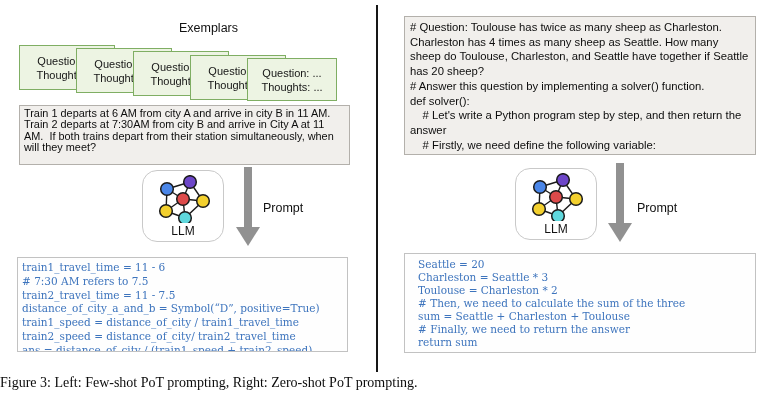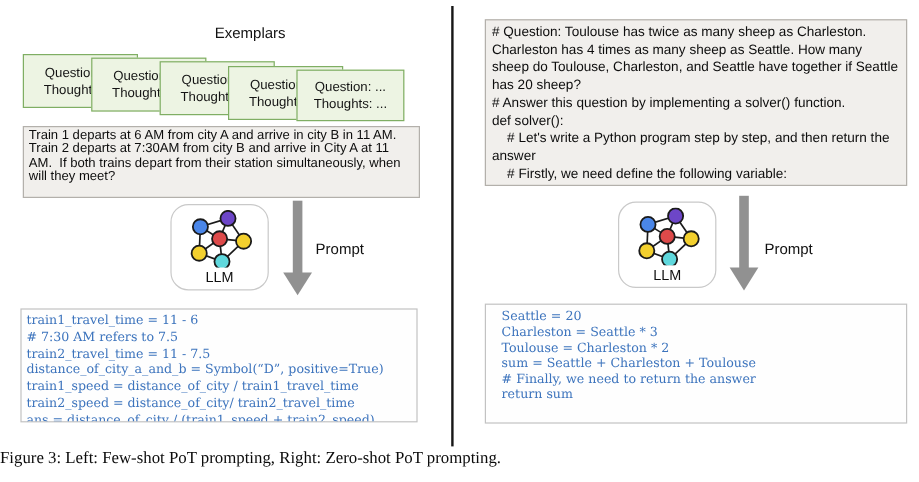--- a/index.html
+++ b/index.html
@@ -170,20 +170,21 @@
         <rect x="9" y="0" width="8" height="61" fill="#919191"></rect>
         <polygon points="1,60 25,60 13,79" fill="#919191"></polygon>
       </svg>
     </div>
     <div class="prompt-label pl-right">Prompt</div>
 
     <div class="codebox code-right">
       <div class="cl">Seattle = 20</div>
       <div class="cl">Charleston = Seattle * 3</div>
       <div class="cl">Toulouse = Charleston * 2</div>
+      <div class="cl"># Then, we need to calculate the sum of the three</div>
       <div class="cl">sum = Seattle + Charleston + Toulouse</div>
       <div class="cl"># Finally, we need to return the answer</div>
       <div class="cl">return sum</div>
     </div>
   </section>
 
   <div class="caption">Figure 3: Left: Few-shot PoT prompting, Right: Zero-shot PoT prompting.</div>
 </div>
 
 </body></html>

